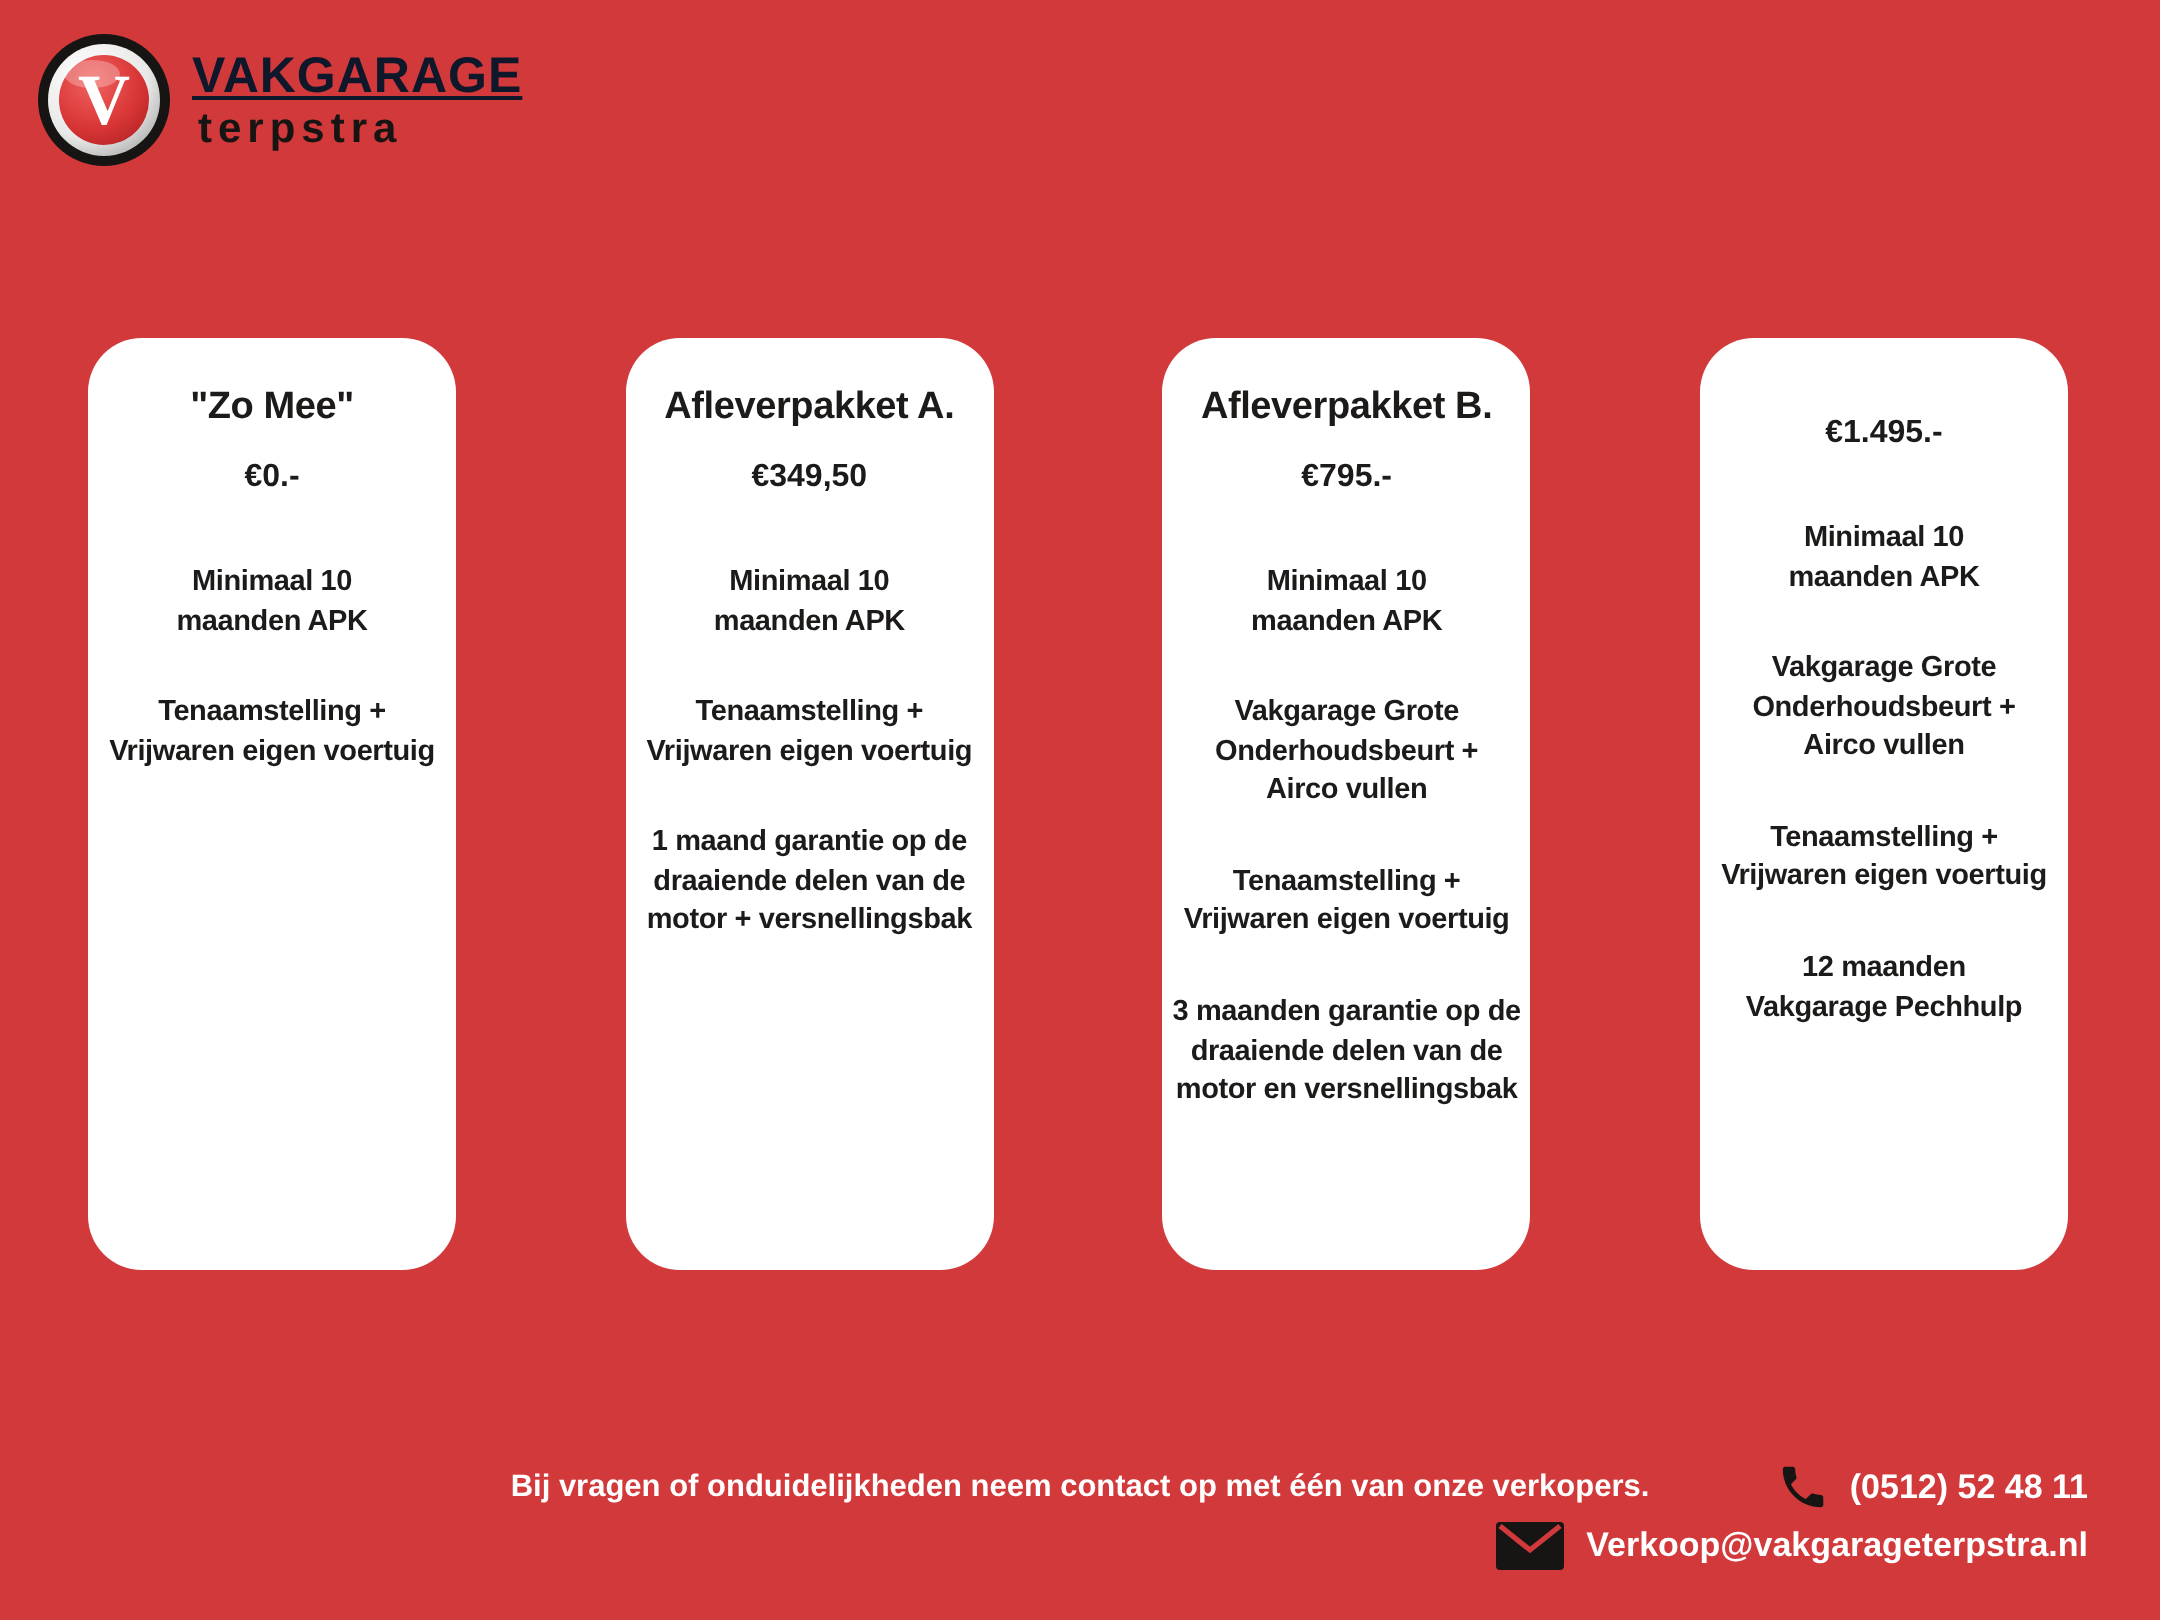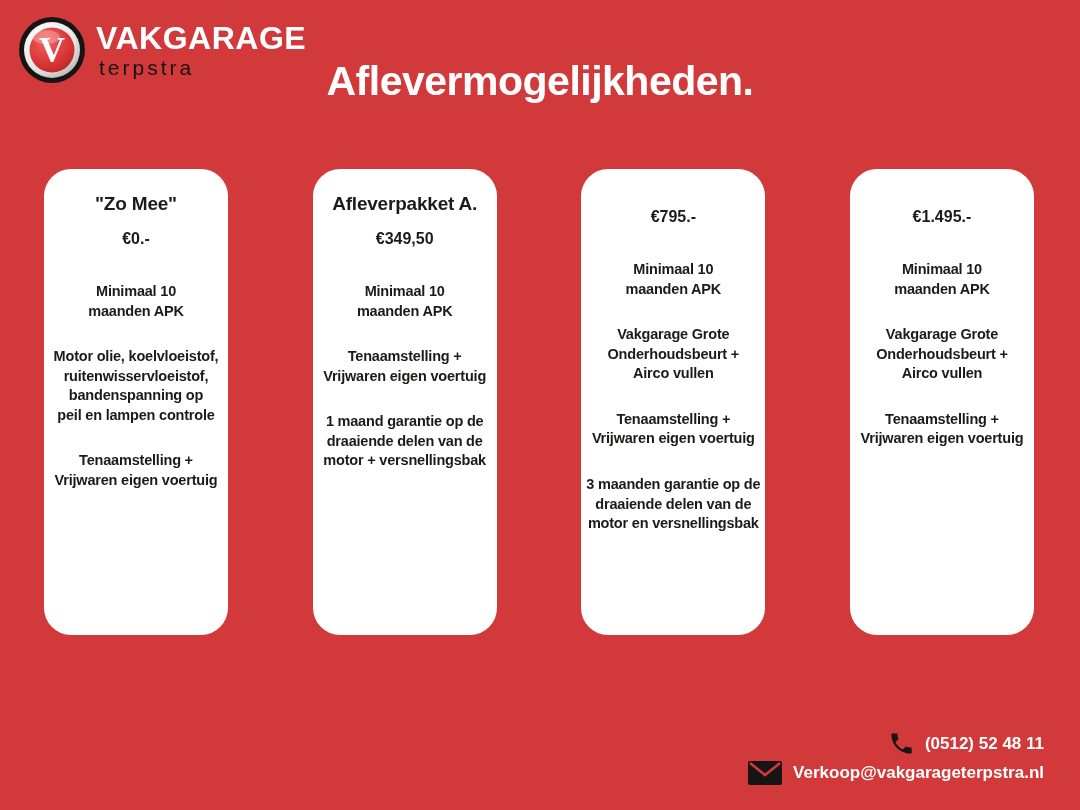--- a/index.html
+++ b/index.html
@@ -16,25 +16,26 @@
   }
 
   
   .logo {
     position: absolute; top: 16px; left: 18px;
     display: flex; align-items: center; gap: 10px;
   }
   .logo-badge { width: 68px; height: 68px; flex: 0 0 auto; }
   .logo-text { display: flex; flex-direction: column; line-height: 1; }
   .brand-name {
-    font-size: 32px; font-weight: 800; color: #ffffff;
+    font-size: 25px; font-weight: 800; color: #0f172a;
     letter-spacing: 0.5px;
+    text-decoration: underline;
   }
   .sub-brand-name {
-    font-size: 21px; font-weight: 400; color: #171513;
+    font-size: 21px; font-weight: 700; color: #171513;
     text-transform: lowercase; letter-spacing: 3px;
     margin-top: 3px; margin-left: 3px;
   }
   .page-title {
     position: absolute; top: 58px; left: 0; width: 100%;
     text-align: center;
     color: #ffffff; font-size: 41px; font-weight: 800;
     letter-spacing: -0.5px;
   }
 
@@ -107,51 +108,47 @@
         <text x="34" y="46" text-anchor="middle" font-family="Liberation Serif, serif" font-size="36" font-weight="bold" fill="#ffffff">V</text>
         <ellipse cx="28" cy="21" rx="14" ry="7" fill="#ffffff" opacity="0.28"></ellipse>
       </svg>
     </span>
     <span class="logo-text">
       <span class="brand-name">VAKGARAGE</span>
       <span class="sub-brand-name">TERPSTRA</span>
     </span>
   </div>
 
-  <div class="page-title">Aflevermogelijkheden.</div>
 
   <div class="cards" id="cards">
       <div class="card">
     <div class="card-title">"Zo Mee"</div>
     <div class="card-price">€0.-</div>
     <div class="card-items">
           <div class="card-item">Minimaal 10
 maanden APK</div>
-          <div class="card-item">Motor olie, koelvloeistof,
-ruitenwisservloeistof,
-bandenspanning op
-peil en lampen controle</div>
           <div class="card-item">Tenaamstelling +
 Vrijwaren eigen voertuig</div>
         </div>
   </div>
       <div class="card">
     <div class="card-title">Afleverpakket A.</div>
     <div class="card-price">€349,50</div>
     <div class="card-items">
           <div class="card-item">Minimaal 10
 maanden APK</div>
           <div class="card-item">Tenaamstelling +
 Vrijwaren eigen voertuig</div>
           <div class="card-item">1 maand garantie op de
 draaiende delen van de
 motor + versnellingsbak</div>
         </div>
   </div>
       <div class="card">
+    <div class="card-title">Afleverpakket B.</div>
     <div class="card-price">€795.-</div>
     <div class="card-items">
           <div class="card-item">Minimaal 10
 maanden APK</div>
           <div class="card-item">Vakgarage Grote
 Onderhoudsbeurt +
 Airco vullen</div>
           <div class="card-item">Tenaamstelling +
 Vrijwaren eigen voertuig</div>
           <div class="card-item">3 maanden garantie op de
@@ -162,24 +159,27 @@
       <div class="card">
     <div class="card-price">€1.495.-</div>
     <div class="card-items">
           <div class="card-item">Minimaal 10
 maanden APK</div>
           <div class="card-item">Vakgarage Grote
 Onderhoudsbeurt +
 Airco vullen</div>
           <div class="card-item">Tenaamstelling +
 Vrijwaren eigen voertuig</div>
+          <div class="card-item">12 maanden
+Vakgarage Pechhulp</div>
         </div>
   </div>
     </div>
 
+  <div class="footer-note">Bij vragen of onduidelijkheden neem contact op met één van onze verkopers.</div>
 
   <div class="contact">
     <div class="contact-row">
       <span class="icon-phone">
         <svg viewBox="0 0 24 24" xmlns="http://www.w3.org/2000/svg">
           <path fill="#171513" d="M6.62 10.79c1.44 2.83 3.76 5.14 6.59 6.59l2.2-2.2c.27-.27.67-.36 1.02-.24 1.12.37 2.33.57 3.57.57.55 0 1 .45 1 1V20c0 .55-.45 1-1 1-9.39 0-17-7.61-17-17 0-.55.45-1 1-1h3.5c.55 0 1 .45 1 1 0 1.25.2 2.45.57 3.57.11.35.03.74-.25 1.02l-2.2 2.2z"></path>
         </svg>
       </span>
       <span>(0512) 52 48 11</span>
     </div>

